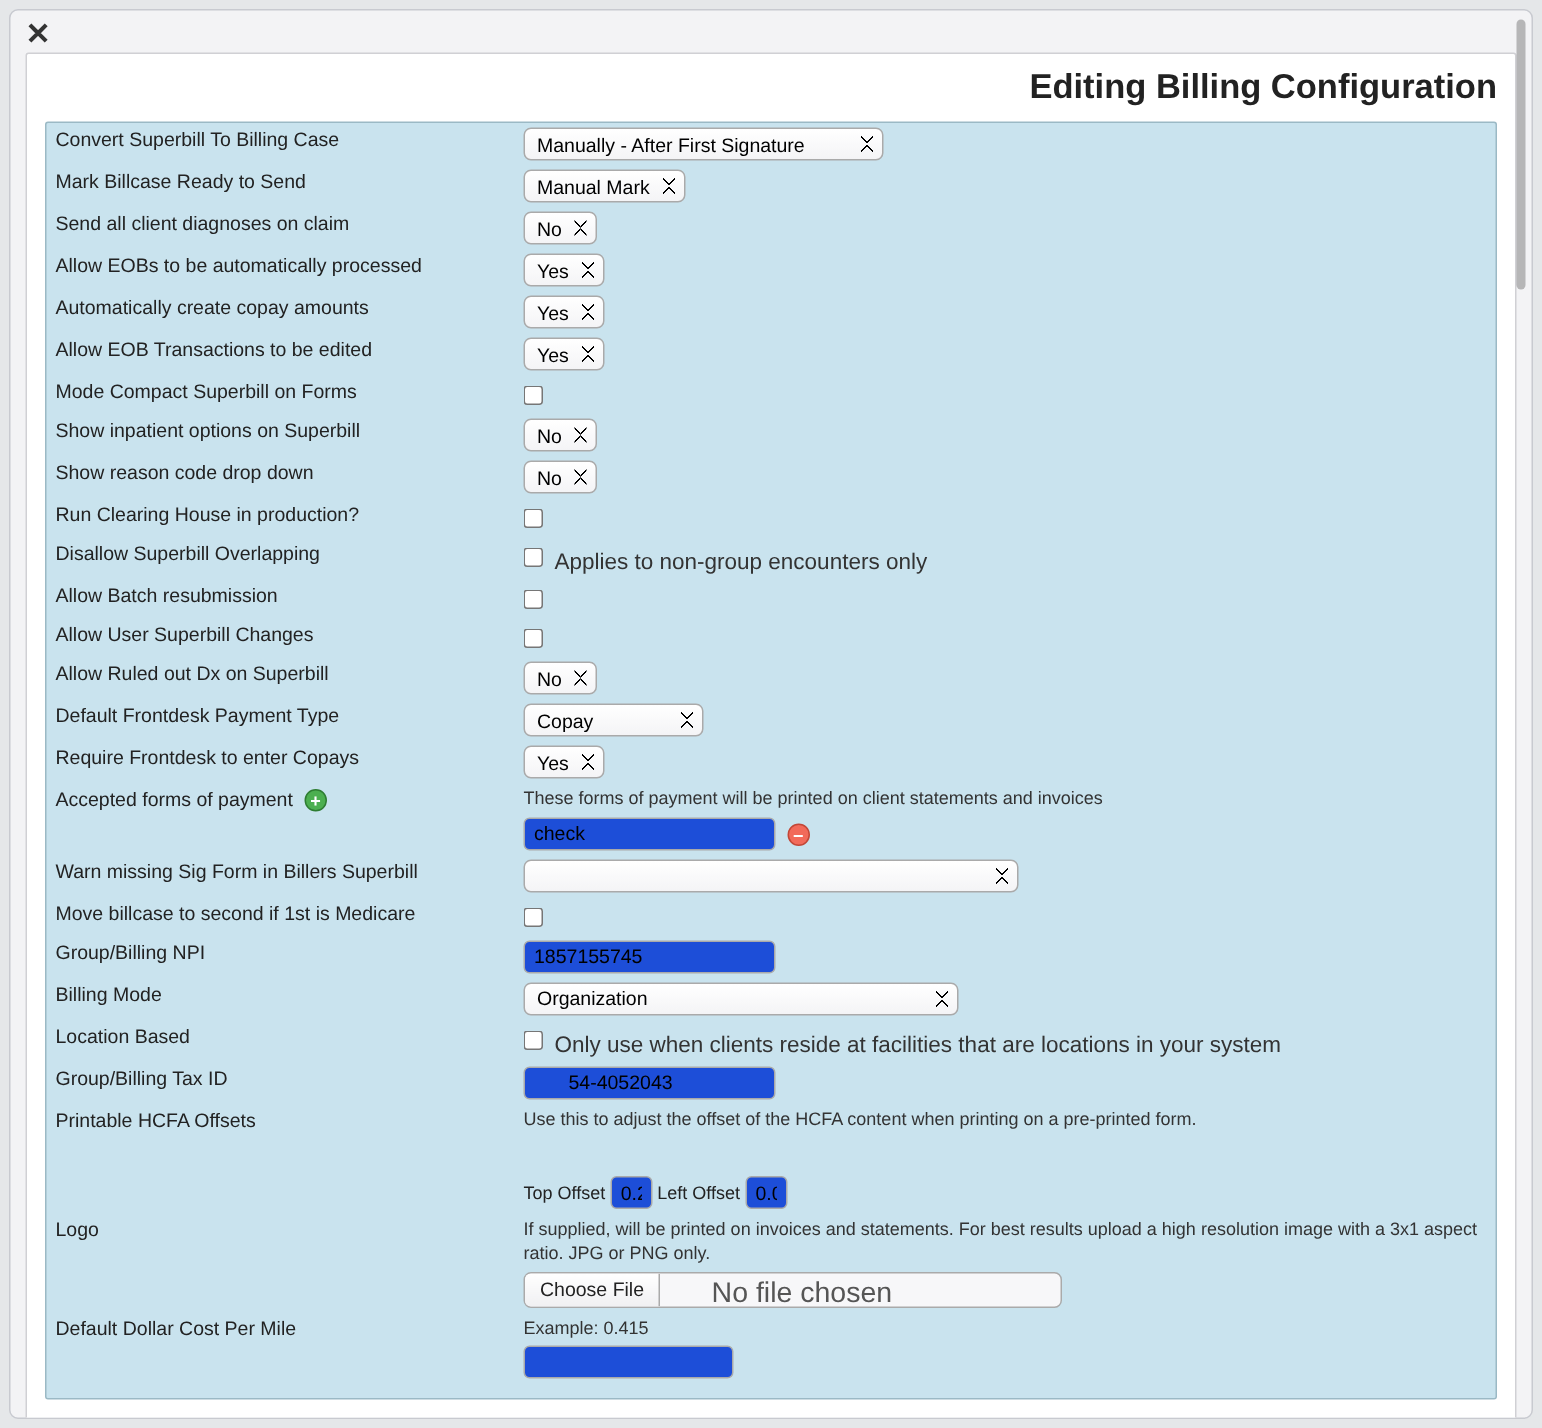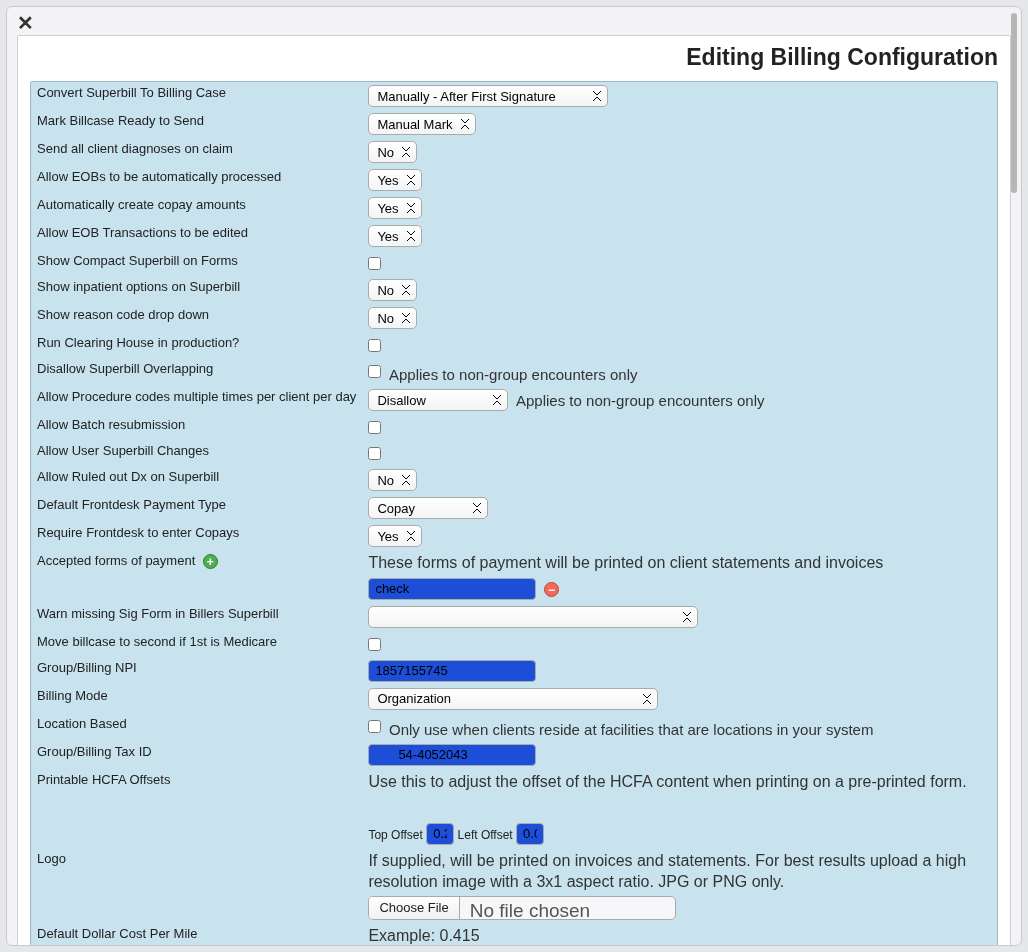--- a/index.html
+++ b/index.html
@@ -58,21 +58,21 @@
   }
   table.form { width: 100%; border-collapse: collapse; }
   table.form td {
     padding: 3px 6px;
     vertical-align: top;
     font-size: 13px;
     color: #222;
   }
   td.label-cell { width: 312px; white-space: nowrap; padding-top:7px;}
   .helper {
-    font-size: 16px;
+    font-size: 12px;
     color: #333;
     display: block;
     margin-bottom: 4px;
     line-height: 1.3;
   }
   .inline-helper {
     font-size: 15px;
     color: #333;
     margin-left: 4px;
     vertical-align: middle;
@@ -138,22 +138,23 @@
   }
   .circle-add { background:#4caf50; border:1px solid #2e7d32;}
   .circle-remove { background:#f26a5a; border:1px solid #c24737;}
   .file-btn {
     display:inline-flex;
     align-items:stretch;
     border:1px solid #aaa;
     border-radius:5px;
     overflow:hidden;
     height:24px;
-    width:308px;
+    width:359px;
     background:#f7f7f9;
+    gap:24px;
   }
   .file-btn-label{
     padding:3px 10px;
     border-right:1px solid #aaa;
     font-size:13px;
     background:linear-gradient(#fff,#f0f0f2);
     white-space:nowrap;
   }
   .file-btn-status{
     padding:3px 10px;
@@ -200,21 +201,21 @@
           <td class="label-cell">Automatically create copay amounts</td>
           <td><span class="select-wrap"><select class="native"><option>Yes</option></select></span></td>
         </tr>
 
         <tr>
           <td class="label-cell">Allow EOB Transactions to be edited</td>
           <td><span class="select-wrap"><select class="native"><option>Yes</option></select></span></td>
         </tr>
 
         <tr>
-          <td class="label-cell">Show Compact Superbill on Forms</td>
+          <td class="label-cell">Mode Compact Superbill on Forms</td>
           <td><input type="checkbox" style=""></td>
         </tr>
 
         <tr>
           <td class="label-cell">Show inpatient options on Superbill</td>
           <td><span class="select-wrap"><select class="native"><option>No</option></select></span></td>
         </tr>
 
         <tr>
           <td class="label-cell">Show reason code drop down</td>
@@ -226,25 +227,20 @@
           <td><input type="checkbox" style=""></td>
         </tr>
 
 
         <tr>
           <td class="label-cell">Disallow Superbill Overlapping</td>
           <td><input type="checkbox" style="">
               <span class="inline-helper">Applies to non-group encounters only</span></td>
         </tr>
 
-        <tr>
-          <td class="label-cell">Allow Procedure codes multiple times per client per day</td>
-          <td><span class="select-wrap"><select class="native" style="width:140px"><option>Disallow</option></select></span>
-              <span class="inline-helper">Applies to non-group encounters only</span></td>
-        </tr>
 
         <tr>
           <td class="label-cell">Allow Batch resubmission</td>
           <td><input type="checkbox" style=""></td>
         </tr>
 
         <tr>
           <td class="label-cell">Allow User Superbill Changes</td>
           <td><input type="checkbox" style=""></td>
         </tr>

